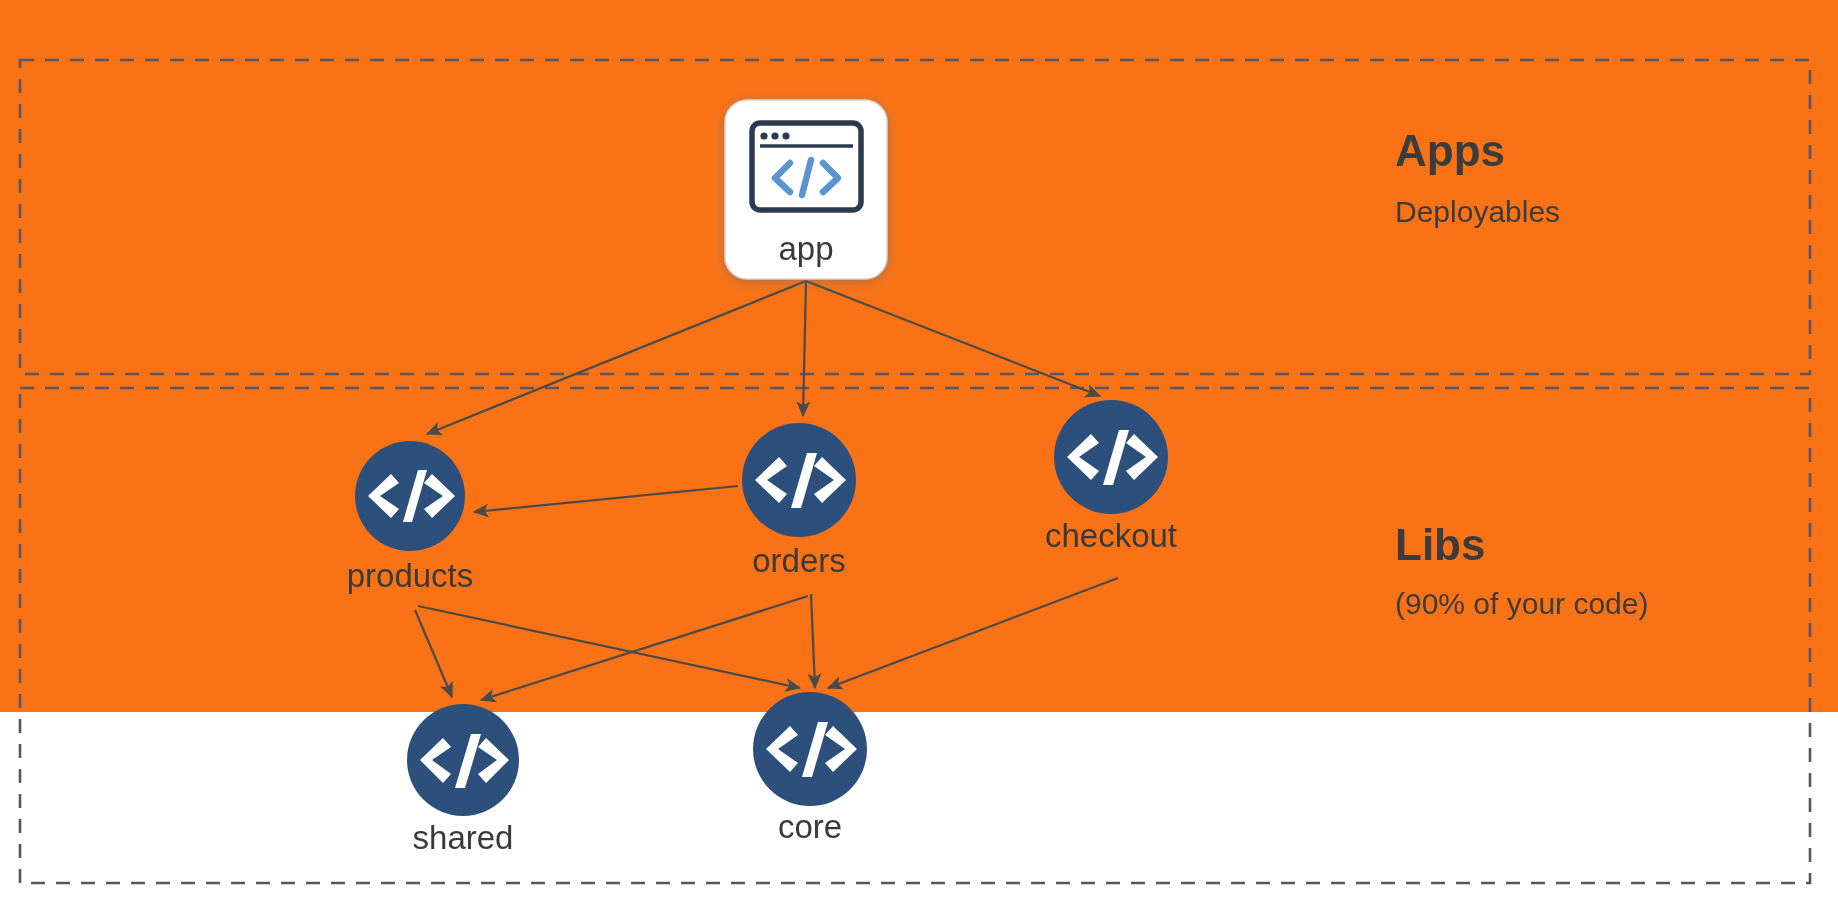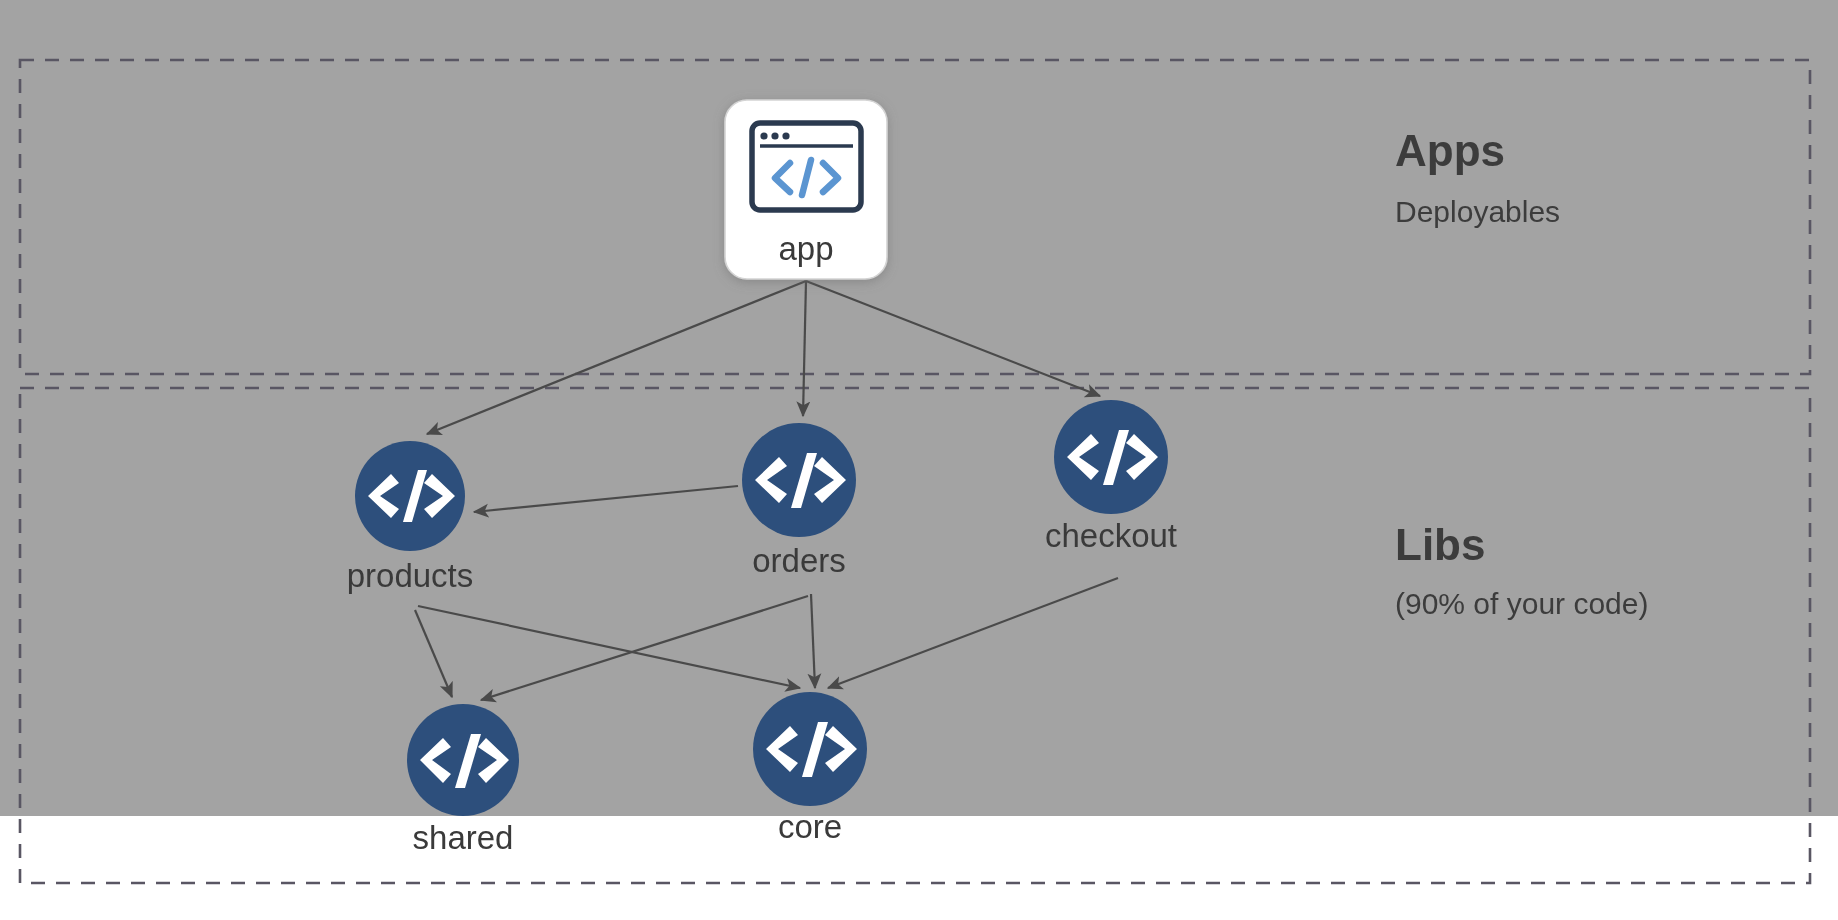--- a/index.html
+++ b/index.html
@@ -11,22 +11,22 @@
   body {
     width: 1838px;
     height: 920px;
     overflow: hidden;
     font-family: "Liberation Sans", sans-serif;
     -webkit-font-smoothing: antialiased;
   }
   #diagram-root {
     position: relative;
     width: 1838px;
-    height: 816px;
-    background: #a3a3a3;
+    height: 712px;
+    background: #f97316;
   }
   svg#graph {
     display: block;
     width: 1838px;
     height: 920px;
   }
   .zone-box {
     fill: none;
     stroke: #595663;
     stroke-width: 2.6;

